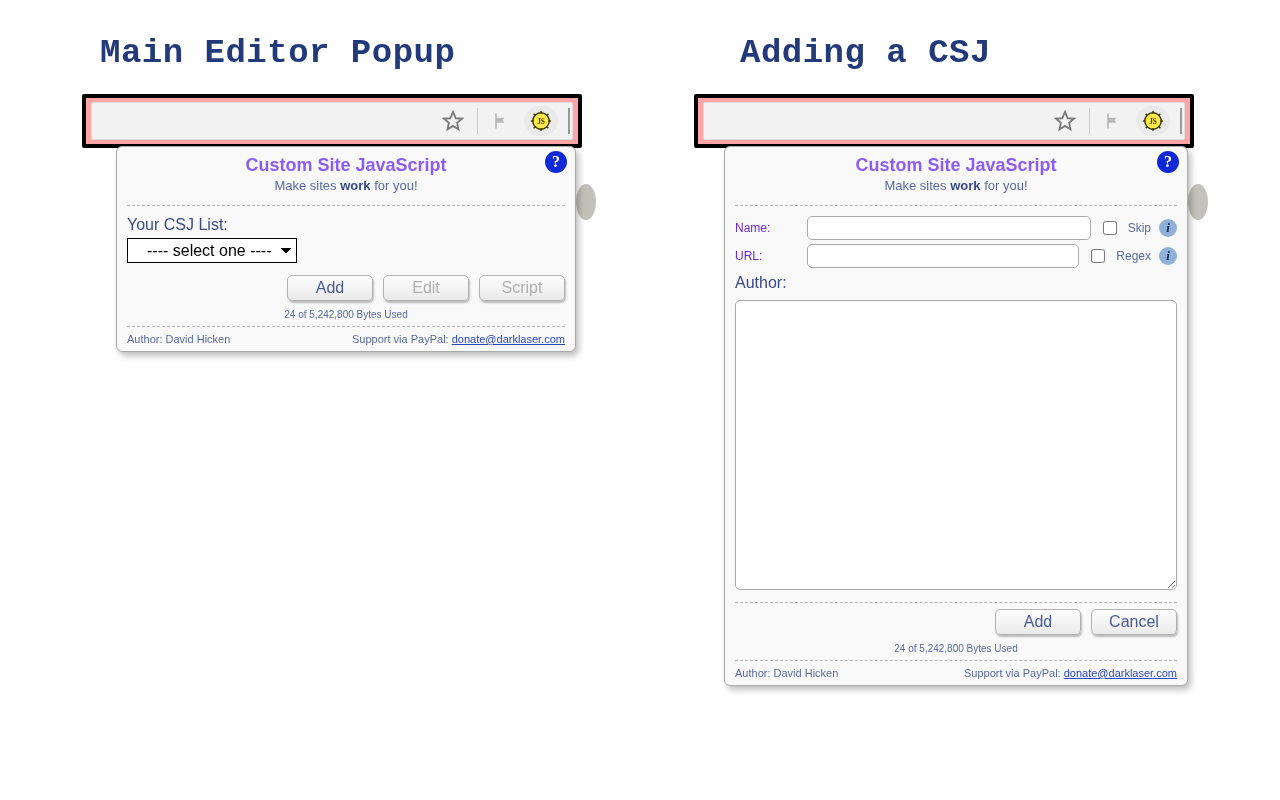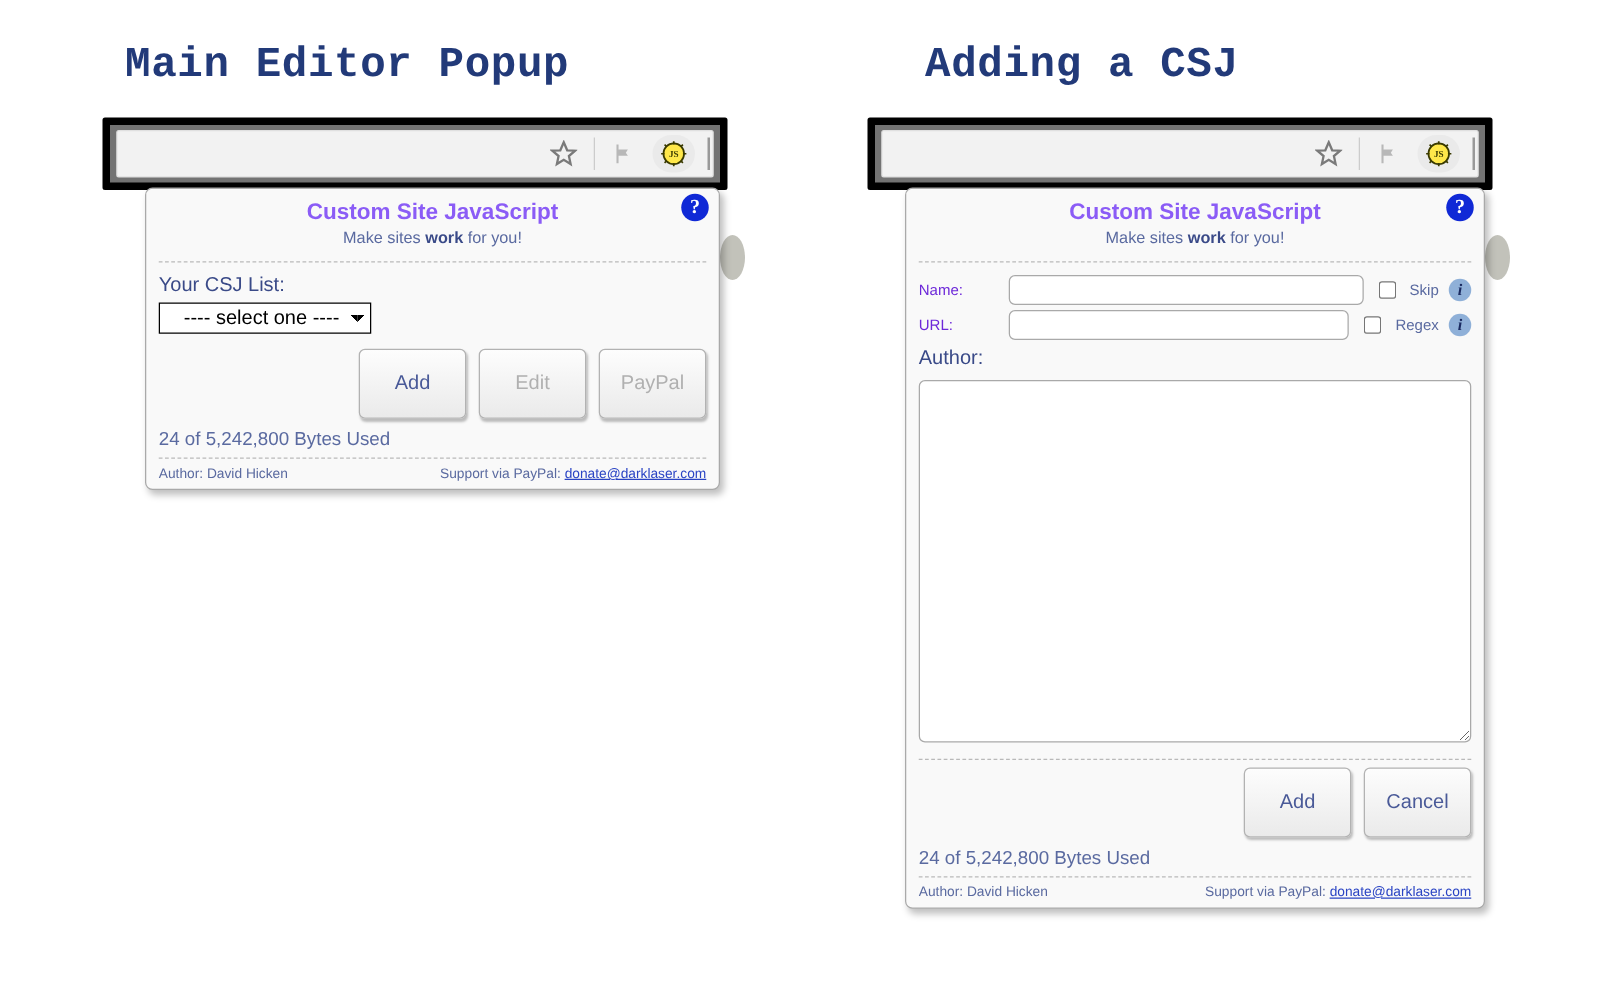--- a/index.html
+++ b/index.html
@@ -31,23 +31,23 @@
   .shot {
     position: absolute;
     top: 94px;
     width: 500px;
   }
   .shot.left  { left: 82px; }
   .shot.right { left: 694px; }
 
   
   .toolbar-outer {
-    border: 6px solid #000000;
+    border: 4px solid #000000;
     border-radius: 2px;
-    background: #737373;
+    background: #fca5a5;
     padding: 4px 5px 4px 5px;
   }
   .omnibox {
     background: #f2f2f2;
     border: 1px solid #e0e0e0;
     border-radius: 2px;
     height: 38px;
     display: flex;
     align-items: center;
     justify-content: flex-end;
@@ -121,30 +121,30 @@
     -webkit-appearance: none; appearance: none;
     background-image: linear-gradient(45deg, transparent 50%, #000 50%),
                       linear-gradient(135deg, #000 50%, transparent 50%);
     background-position: right 10px center, right 4px center;
     background-size: 6px 6px, 6px 6px;
     background-repeat: no-repeat;
   }
 
   .btn-row { display:flex; justify-content:flex-end; gap:10px; margin: 2px 0 8px 0; }
   .btn {
-    min-width: 86px; padding: 18px 16px; font-size: 16px;
+    min-width: 86px; padding: 3px 16px; font-size: 16px;
     font-family: Verdana, sans-serif; color: #4a5a98;
     background: linear-gradient(#fdfdfd,#eaeaea);
     border: 1px solid #b2b2b2; border-radius: 5px;
     box-shadow: 1px 2px 2px rgba(0,0,0,.25);
   }
   .btn.disabled { color: #b0b0b0; }
 
   .bytes {
-    font-size: 15px; color: #5a6aa0;
+    text-align: center; font-size: 10px; color: #5a6aa0;
     margin-bottom: 6px;
   }
 
   .footer {
     display:flex; justify-content:space-between;
     font-size: 11px; color: #5a6aa0;
     border-top: 1px dashed #b9b9b9; padding-top: 6px;
   }
   .footer a { color: #2a44c4; text-decoration: underline; }
 
@@ -229,21 +229,21 @@
         <div class="section-label">Your CSJ List:</div>
         <div class="select-row">
           <select class="csj-select">
             <option>---- select one ----</option>
           </select>
         </div>
 
         <div class="btn-row">
           <button class="btn">Add</button>
           <button class="btn disabled">Edit</button>
-          <button class="btn disabled">PayPal</button>
+          <button class="btn disabled">Script</button>
         </div>
 
         <div class="bytes">24 of 5,242,800 Bytes Used</div>
 
         <div class="footer">
           <span>Author: David Hicken</span>
           <span>
             <span>Support via PayPal: </span><a href="#">donate@darklaser.com</a>
           </span>
         </div>

